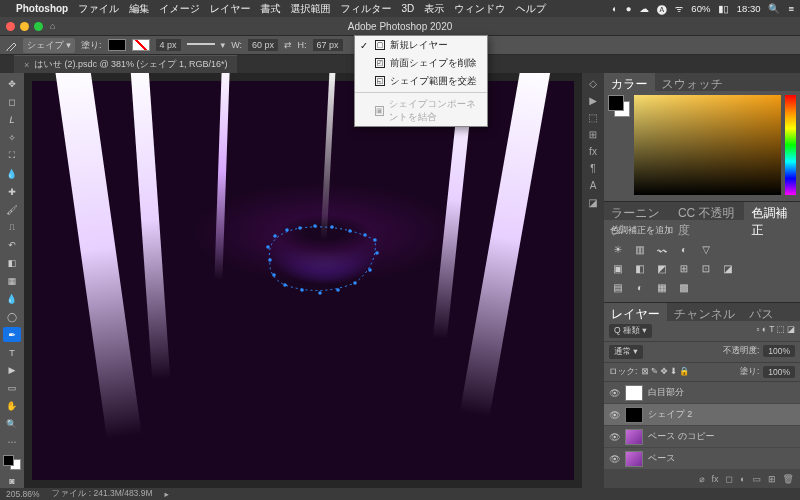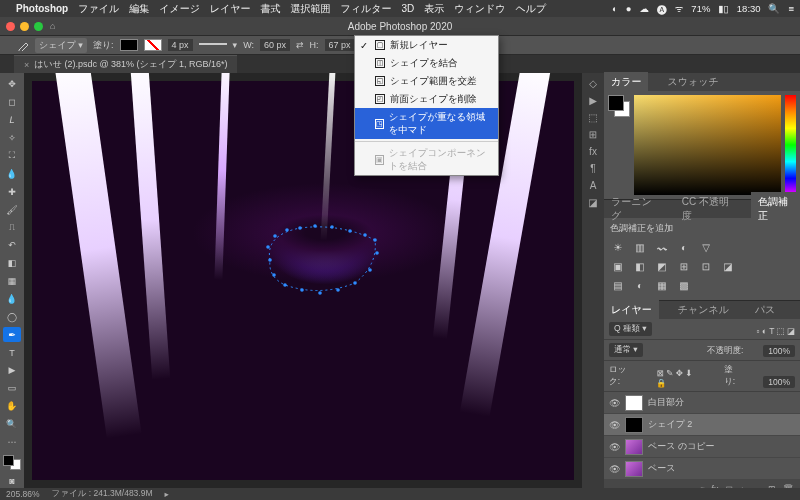--- a/index.html
+++ b/index.html
@@ -10,21 +10,21 @@
   .menubar .right { margin-left: auto; display: flex; gap: 8px; align-items: center; }
   .menubar .right span { font-size: 9.5px; }
 
   .titlebar { height: 18px; background: #444; display: flex; align-items: center; justify-content: center; position: relative; }
   .traffic { position: absolute; left:6px; display:flex; gap:5px; }
   .traffic span { width:9px;height:9px;border-radius:50%; }
   .tl-r{background:#ff5f57}.tl-y{background:#febc2e}.tl-g{background:#28c840}
   .titlebar .title { font-size: 10px; color:#ddd; }
   .titlebar .home { position:absolute; left:50px; color:#bbb; }
 
-  .options { height: 20px; background: #535353; display:flex; align-items:center; padding:0 18px; gap:6px; font-size:9px; border-top:1px solid #2a2a2a; border-bottom:1px solid #2a2a2a;}
+  .options { height: 20px; background: #535353; display:flex; align-items:center; padding:0 6px; gap:6px; font-size:9px; border-top:1px solid #2a2a2a; border-bottom:1px solid #2a2a2a;}
   .options .sel { background:#666; padding:1px 4px; border-radius:2px; }
   .options .num { background:#3a3a3a; padding:1px 4px; min-width:22px; text-align:right; }
   .options svg.icon { width:11px; height:11px; }
 
   .tabbar { height:18px; background:#323232; display:flex;align-items:center;padding-left:14px; }
   .tab { background:#404040; height:100%; display:flex;align-items:center; padding:0 10px; font-size:9px; gap:5px; border-top:1px solid #555;}
   .tab .x{color:#999;font-size:9px;}
 
   .workspace { position:absolute; top:73px; bottom:12px; left:0; right:0; display:flex; }
   .tools { width:24px; background:#535353; display:flex; flex-direction:column; align-items:center; padding-top:4px; gap:3px;}
@@ -51,49 +51,49 @@
   .h4{left:55%;top:-5%;width:6px;height:45%;transform:rotate(3deg);background:linear-gradient(180deg,#fff,transparent);}
   .h5{right:4%;top:-5%;width:30px;height:90%;transform:rotate(10deg);}
   .h6{right:18%;top:-5%;width:14px;height:70%;transform:rotate(6deg);}
   .shape-path{position:absolute;left:42%;top:36%;width:120px;height:70px;}
   .shape-path svg{width:100%;height:100%;overflow:visible;}
 
   .vtools{width:22px;background:#3a3a3a;display:flex;flex-direction:column;align-items:center;gap:6px;padding-top:5px;}
   .vtools span{color:#aaa;font-size:10px;}
 
   .panels{width:196px;background:#535353;display:flex;flex-direction:column;}
-  .panel-tabs{height:18px;display:flex;align-items:center;background:#424242;gap:12px;font-size:10px;}
+  .panel-tabs{height:18px;display:flex;background:#424242;gap:0;font-size:12px;}
   .panel-tabs span{padding:3px 7px;color:#aaa;}
   .panel-tabs span.active{background:#535353;color:#fff;}
   .color-panel{height:112px;padding:4px;display:flex;gap:4px;border-bottom:1px solid #2a2a2a;}
   .color-swatch{width:22px;height:22px;position:relative;}
   .color-swatch .fg2{position:absolute;width:16px;height:16px;background:#000;border:1px solid #888;}
   .color-swatch .bg2{position:absolute;width:16px;height:16px;background:#fff;border:1px solid #888;right:0;bottom:0;}
   .picker{flex:1;height:100px;background:linear-gradient(0deg,#000,transparent),linear-gradient(90deg,#f7dc6f,#f39c12);}
   .huebar{width:11px;height:100px;background:linear-gradient(0deg,#f0f,#00f,#0ff,#0f0,#ff0,#f80,#f00);}
 
   .adjust-panel{border-bottom:1px solid #2a2a2a;padding:4px 6px 8px;}
   .adjust-row{display:flex;gap:6px;align-items:center;margin-top:5px;flex-wrap:wrap;}
   .adjust-row span{width:16px;height:14px;display:inline-flex;align-items:center;justify-content:center;color:#ccc;font-size:10px;}
 
   .spacer{flex:1;background:#424242;}
 
   .layers-panel{}
-  .layer-controls{padding:3px 5px;border-bottom:1px solid #404040;display:flex;align-items:flex-end;gap:20px;font-size:8.5px;}
+  .layer-controls{padding:3px 5px;border-bottom:1px solid #404040;display:flex;align-items:flex-start;gap:4px;font-size:8.5px;}
   .layer-controls .sel2{background:#3a3a3a;padding:1px 5px;border-radius:2px;}
   .layers{}
   .layer{height:22px;display:flex;align-items:center;gap:5px;padding:0 5px;border-bottom:1px solid #474747;font-size:9px;}
   .layer.sel{background:#6b6b6b;}
   .layer .eye{width:11px;color:#ccc;}
   .layer .thumb{width:18px;height:16px;border:1px solid #777;}
   .layer-footer{height:18px;display:flex;align-items:center;justify-content:flex-end;gap:7px;padding:0 6px;color:#aaa;font-size:9px;background:#474747;}
 
   .statusbar{position:absolute;bottom:0;left:0;right:0;height:12px;background:#3a3a3a;font-size:8.5px;display:flex;align-items:center;padding:0 6px;gap:12px;color:#aaa;}
 
-  .dropdown{position:absolute;left:354px;top:35px;width:145px;background:#f5f5f5;border:1px solid #888;box-shadow:2px 3px 8px rgba(0,0,0,.4);font-size:9.5px;color:#222;z-index:50;}
+  .dropdown{position:absolute;left:354px;top:35px;width:134px;background:#f5f5f5;border:1px solid #888;box-shadow:2px 3px 8px rgba(0,0,0,.4);font-size:9.5px;color:#222;z-index:50;}
   .dropdown .item{padding:2.5px 6px 2.5px 20px;position:relative;display:flex;align-items:center;gap:5px;}
   .dropdown .item.checked::before{content:"✓";position:absolute;left:5px;}
   .dropdown .item.hl{background:#2962d9;color:#fff;}
   .dropdown .item.dim{color:#aaa;}
   .dropdown hr{border:none;border-top:1px solid #ccc;margin:2px 0;}
   .dropdown .ico{display:inline-block;width:10px;height:10px;border:1px solid currentColor;font-size:7px;line-height:8px;text-align:center;}
 </style>
 </head>
 <body>
 
@@ -110,21 +110,21 @@
   <span>3D</span>
   <span>表示</span>
   <span>ウィンドウ</span>
   <span>ヘルプ</span>
   <div class="right">
     <span>◐</span>
     <span>●</span>
     <span>☁</span>
     <span>🅐</span>
     <span>ᯤ</span>
-    <span>71%</span>
+    <span>60%</span>
     <span>▮▯</span>
     <span>18:30</span>
     <span>🔍</span>
     <span>≡</span>
   </div>
 </div>
 
 <div class="titlebar">
   <div class="traffic">
     <span class="tl-r"></span>
@@ -344,33 +344,25 @@
   <span>ファイル : 241.3M/483.9M</span>
   <span>▸</span>
 </div>
 
 <div class="dropdown">
   <div class="item checked">
       <span class="ico">▢</span>
       <span>新規レイヤー</span>
     </div>
   <div class="item">
-      <span class="ico">◫</span>
-      <span>シェイプを結合</span>
+      <span class="ico">◰</span>
+      <span>前面シェイプを削除</span>
     </div>
   <div class="item">
       <span class="ico">◱</span>
       <span>シェイプ範囲を交差</span>
-    </div>
-  <div class="item">
-      <span class="ico">◰</span>
-      <span>前面シェイプを削除</span>
-    </div>
-  <div class="item hl">
-      <span class="ico">◳</span>
-      <span>シェイプが重なる領域を中マド</span>
     </div>
   <hr>
   <div class="item dim">
       <span class="ico">▣</span>
       <span>シェイプコンポーネントを結合</span>
     </div>
 </div>
 
 </body></html>

